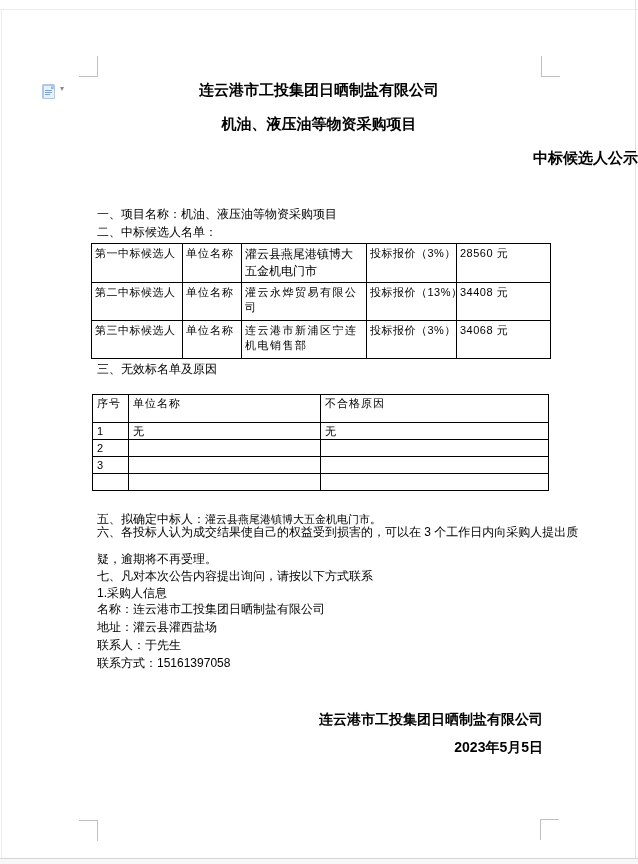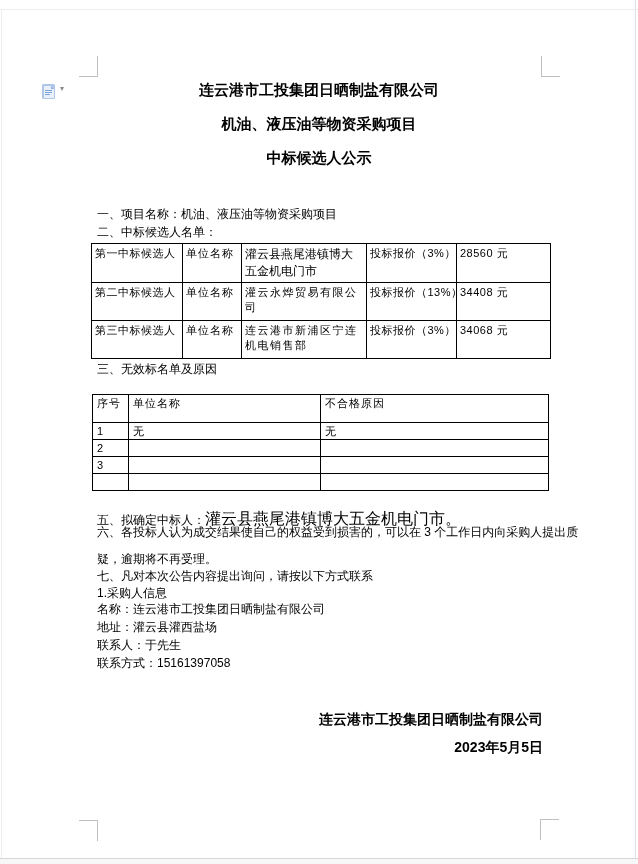--- a/index.html
+++ b/index.html
@@ -29,24 +29,24 @@
   .crop.bl { left:79px;  top:820px; border-right:1px solid #c0c0c0; border-top:1px solid #c0c0c0; }
   .crop.br { left:540px; top:819px; border-left:1px solid #c0c0c0;  border-top:1px solid #c0c0c0; }
 
   
   .paste-btn { position:absolute; left:41px; top:83px; width:30px; height:18px; cursor:pointer; }
   .paste-btn .arrow { position:absolute; left:19px; top:1px; font-size:8px; color:#8a8a8a; line-height:10px; }
 
   .title { position:absolute; left:0; width:638px; text-align:center; font-weight:bold; font-size:15px; line-height:17px; white-space:nowrap; }
   .t1 { top:81px; }
   .t2 { top:115px; }
-  .t3 { top:149px; }
+  .t3 { top:149px;text-align:right; }
 
   .line { position:absolute; left:97px; font-size:12px; line-height:16px; white-space:nowrap; }
-  .big  { font-size:16px; }
+  .big  { font-size:11px; }
 
   table { position:absolute; border-collapse:collapse; table-layout:fixed; }
   td { border:1px solid #000; vertical-align:top; overflow:hidden; }
 
   .tbl1 { left:91px; top:243px; width:459px; }
   .tbl1 tr { height:38px; }
   .tbl1 td { font-size:11px; letter-spacing:1px; line-height:15px; padding:2px 3px; }
   .tbl1 td.nw { white-space:nowrap; letter-spacing:0.5px; }
   .tbl1 td.co { letter-spacing:1.5px; }
   .tbl1 td.co-big { font-size:12px; letter-spacing:0; line-height:17px; }

